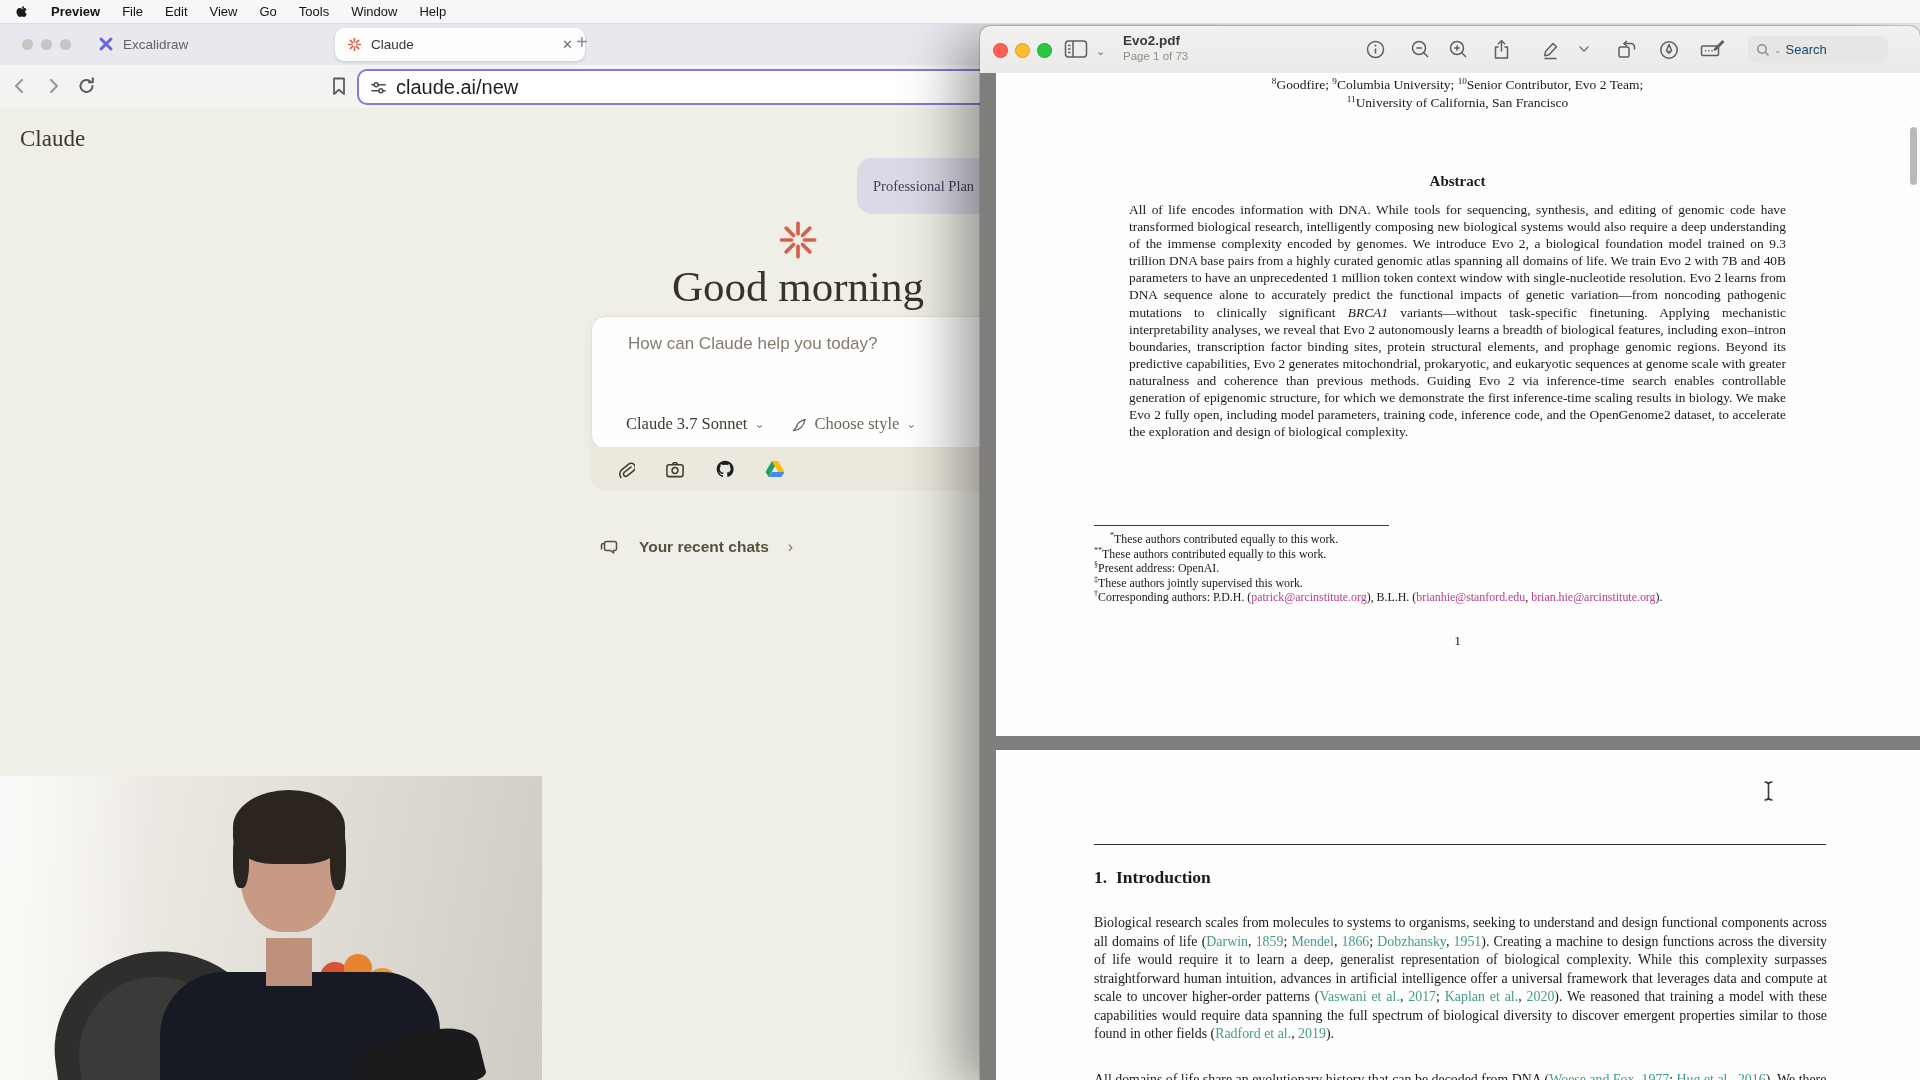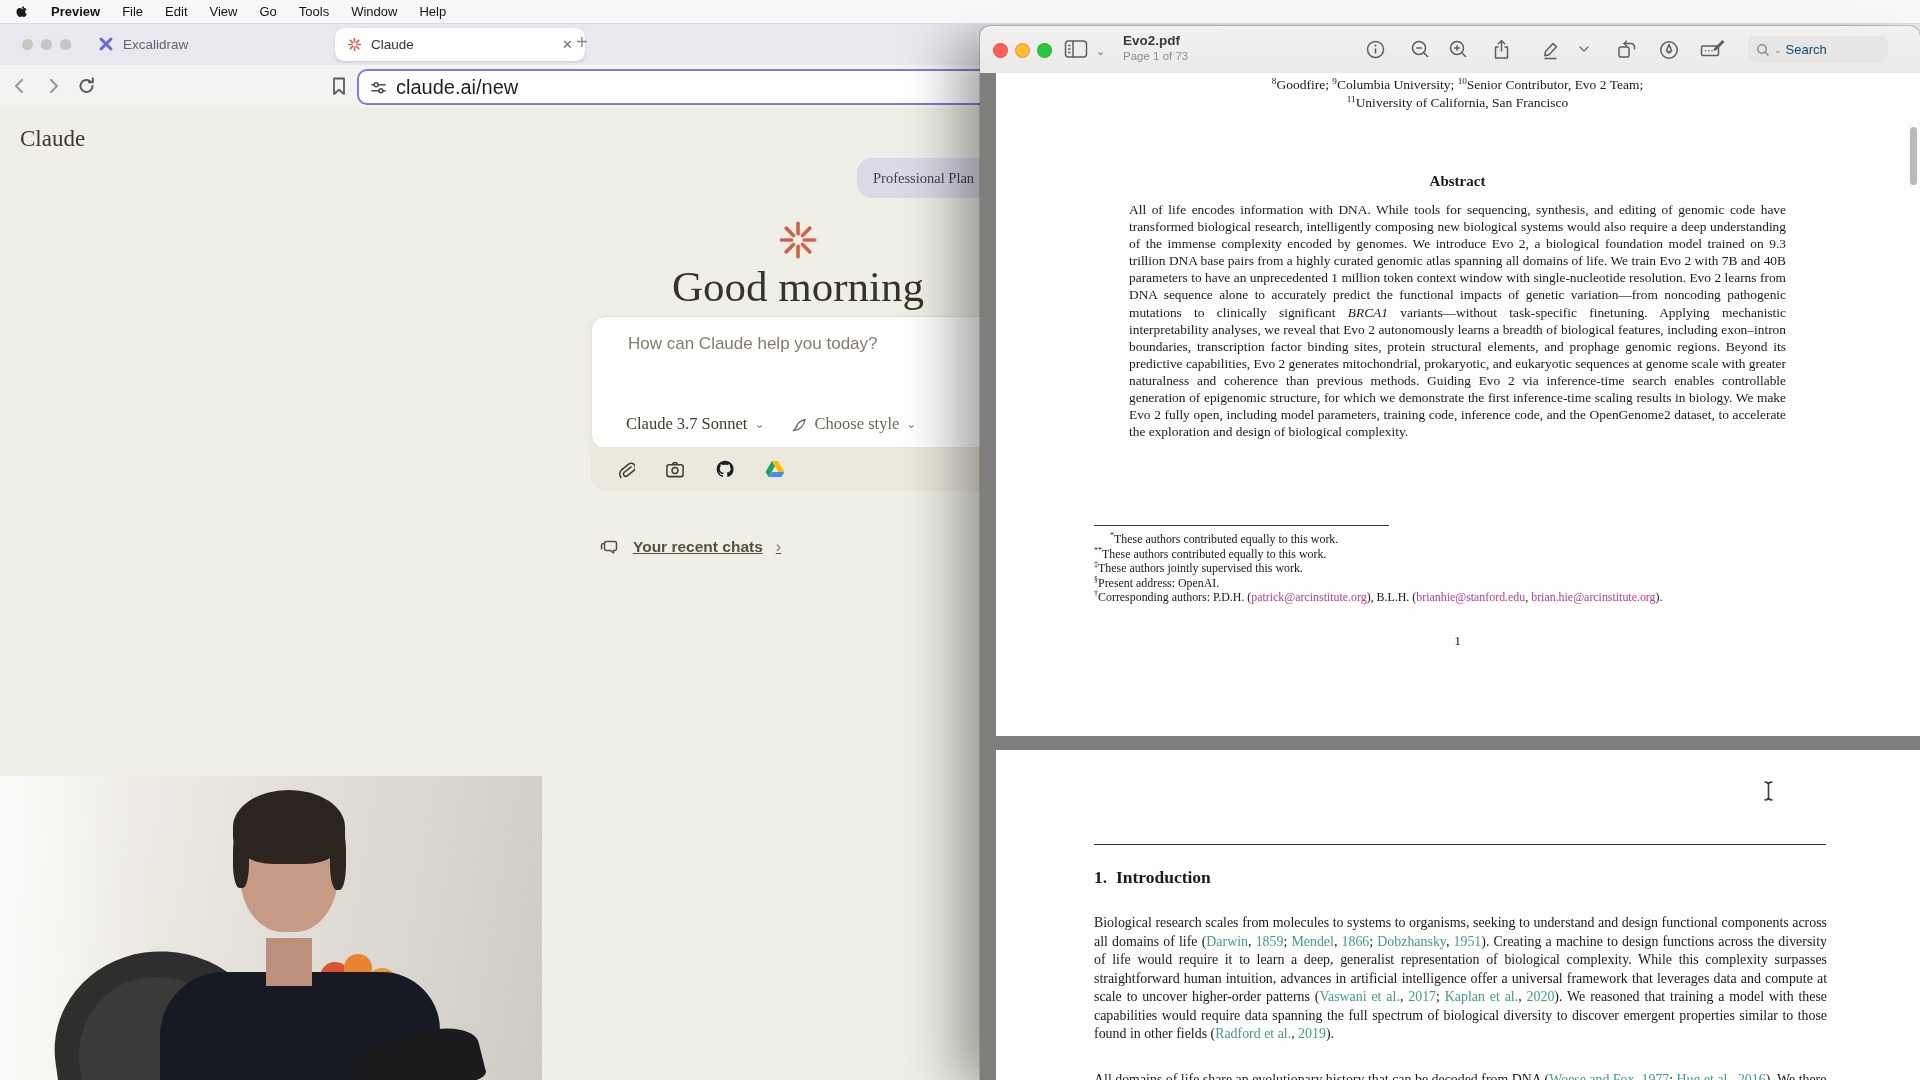--- a/index.html
+++ b/index.html
@@ -30,38 +30,38 @@
   .navicons{position:absolute;left:10px;top:10px;display:flex;gap:13px;align-items:center;}
   .bookmark{position:absolute;left:330px;top:11px;}
   .urlpill{position:absolute;left:357px;top:4px;width:612px;height:32px;background:#fff;
     border:2px solid #8579d6;border-radius:10px;display:flex;align-items:center;padding:0 11px;gap:9px;}
   .urltext{font-size:20px;color:#1f1f1f;text-align:center;}
 
   
   .page{position:absolute;left:0;top:85px;width:100%;height:972px;background:#f0efe7;}
   .wordmark{position:absolute;left:20px;top:18px;font-family:"Liberation Serif",serif;font-size:23px;
     color:#3d3929;font-weight:500;}
-  .plan-badge{position:absolute;left:857px;top:50px;height:30px;padding:5px 16px;border-radius:15px;
+  .plan-badge{position:absolute;left:857px;top:50px;height:30px;padding:13px 16px;border-radius:15px;
     background:#dcd9e6;color:#43405a;font-family:"Liberation Serif",serif;font-size:14.5px;
     display:flex;align-items:center;white-space:nowrap;}
   .greeting{position:absolute;left:672px;top:112px;display:flex;align-items:center;gap:2px;flex-direction:column;}
   .greeting .gtext{font-family:"Liberation Serif",serif;font-size:43px;color:#36332a;white-space:nowrap;}
   .input-card{position:absolute;left:591px;top:208px;width:600px;height:131px;background:#fefefe;
     border:1px solid #e4e0d5;border-radius:14px;box-shadow:0 5px 14px rgba(0,0,0,.05);}
   .prompt-input{position:absolute;left:34px;top:16px;width:380px;border:none;outline:none;background:transparent;
     font-size:17px;color:#3a362c;font-family:"Liberation Sans",sans-serif;}
   .prompt-input::placeholder{color:#837c6e;opacity:1;}
   .card-controls{position:absolute;left:34px;bottom:14px;display:flex;align-items:center;gap:26px;}
   .model-sel{display:flex;align-items:center;gap:7px;font-family:"Liberation Serif",serif;font-size:16.5px;color:#3f3b2f;}
   .style-sel{display:flex;align-items:center;gap:7px;font-family:"Liberation Serif",serif;font-size:16.5px;color:#6e6757;}
   .chev{color:#8c8678;font-size:12px;line-height:1;}
   .attach-strip{position:absolute;left:591px;top:339px;width:600px;height:44px;background:#ebe9dd;
     border-radius:0 0 14px 14px;display:flex;align-items:center;padding-left:25px;gap:30px;}
-  .recent{position:absolute;left:600px;top:429px;display:flex;align-items:center;gap:13px;
-    font-size:15.5px;font-weight:600;color:#56503f;text-decoration:underline;}
+  .recent{position:absolute;left:600px;top:429px;display:flex;align-items:center;gap:19px;
+    font-size:15.5px;font-weight:600;color:#56503f;}
   .recent .chevr{font-size:16px;color:#7a7365;font-weight:400;}
 
   
   .webcam{position:absolute;left:0;top:776px;width:542px;height:304px;overflow:hidden;z-index:6;
     background:linear-gradient(100deg,#f4f2ee 0%,#e9e6e0 35%,#d9d5cf 75%,#cfcac4 100%);}
   .wall-light{position:absolute;left:0;top:0;width:150px;height:100%;
     background:linear-gradient(90deg,#fbfaf8,rgba(251,250,248,0));}
   .chair{position:absolute;left:55px;top:175px;width:215px;height:200px;background:#2e2e2c;
     border-radius:48% 52% 10% 10%;transform:rotate(-8deg);}
   .chair-in{position:absolute;left:80px;top:200px;width:165px;height:170px;background:#3a3a38;
@@ -447,22 +447,22 @@
 
       <div class="pg pg1">
         <div class="centerblock affil" style="top:4px"><span class="seg-sup">8</span><span>Goodfire; </span><span class="seg-sup">9</span><span>Columbia University; </span><span class="seg-sup">10</span><span>Senior Contributor, Evo 2 Team;</span></div>
         <div class="centerblock affil" style="top:22px"><span class="seg-sup">11</span><span>University of California, San Francisco</span></div>
         <div class="centerblock abs-head" style="top:100px">Abstract</div>
         <div class="abs-body"><span>All of life encodes information with DNA. While tools for sequencing, synthesis, and editing of genomic code have transformed biological research, intelligently composing new biological systems would also require a deep understanding of the immense complexity encoded by genomes.  We introduce Evo 2, a biological foundation model trained on 9.3 trillion DNA base pairs from a highly curated genomic atlas spanning all domains of life. We train Evo 2 with 7B and 40B parameters to have an unprecedented 1 million token context window with single-nucleotide resolution. Evo 2 learns from DNA sequence alone to accurately predict the functional impacts of genetic variation—from noncoding pathogenic mutations to clinically significant </span><span class="seg-it">BRCA1</span><span> variants—without task-specific finetuning. Applying mechanistic interpretability analyses, we reveal that Evo 2 autonomously learns a breadth of biological features, including exon–intron boundaries, transcription factor binding sites, protein structural elements, and prophage genomic regions. Beyond its predictive capabilities, Evo 2 generates mitochondrial, prokaryotic, and eukaryotic sequences at genome scale with greater naturalness and coherence than previous methods. Guiding Evo 2 via inference-time search enables controllable generation of epigenomic structure, for which we demonstrate the first inference-time scaling results in biology. We make Evo 2 fully open, including model parameters, training code, inference code, and the OpenGenome2 dataset, to accelerate the exploration and design of biological complexity.</span></div>
         <div class="fnrule"></div>
         <div class="footnotes">
           <div class="fline ind"><span class="seg-sup">*</span><span>These authors contributed equally to this work.</span></div>
           <div class="fline"><span class="seg-sup">**</span><span>These authors contributed equally to this work.</span></div>
+          <div class="fline"><span class="seg-sup">§</span><span>Present address: OpenAI.</span></div>
           <div class="fline"><span class="seg-sup">‡</span><span>These authors jointly supervised this work.</span></div>
-          <div class="fline"><span class="seg-sup">§</span><span>Present address: OpenAI.</span></div>
           <div class="fline"><span class="seg-sup">†</span><span>Corresponding authors: P.D.H. (</span><span class="seg-pink">patrick@arcinstitute.org</span><span>), B.L.H. (</span><span class="seg-pink">brianhie@stanford.edu</span><span>, </span><span class="seg-pink">brian.hie@arcinstitute.org</span><span>).</span></div>
         </div>
         <div class="pagenum">1</div>
       </div>
 
       <div class="pg pg2">
         <div class="p2rule"></div>
         <div class="p2head">1.&nbsp;&nbsp;Introduction</div>
         <div class="p2para"><span>Biological research scales from molecules to systems to organisms, seeking to understand and design functional components across all domains of life (</span><span class="seg-cite">Darwin</span><span>, </span><span class="seg-cite">1859</span><span>; </span><span class="seg-cite">Mendel</span><span>, </span><span class="seg-cite">1866</span><span>; </span><span class="seg-cite">Dobzhansky</span><span>, </span><span class="seg-cite">1951</span><span>). Creating a machine to design functions across the diversity of life would require it to learn a deep, generalist representation of biological complexity. While this complexity surpasses straightforward human intuition, advances in artificial intelligence offer a universal framework that leverages data and compute at scale to uncover higher-order patterns (</span><span class="seg-cite">Vaswani et al.</span><span>, </span><span class="seg-cite">2017</span><span>; </span><span class="seg-cite">Kaplan et al.</span><span>, </span><span class="seg-cite">2020</span><span>). We reasoned that training a model with these capabilities would require data spanning the full spectrum of biological diversity to discover emergent properties similar to those found in other fields (</span><span class="seg-cite">Radford et al.</span><span>, </span><span class="seg-cite">2019</span><span>).</span></div>
         <div class="p2partial"><span>All domains of life share an evolutionary history that can be decoded from DNA (</span><span class="seg-cite">Woese and Fox</span><span>, </span><span class="seg-cite">1977</span><span>; </span><span class="seg-cite">Hug et al.</span><span>, </span><span class="seg-cite">2016</span><span>). We therefore curated</span></div>

